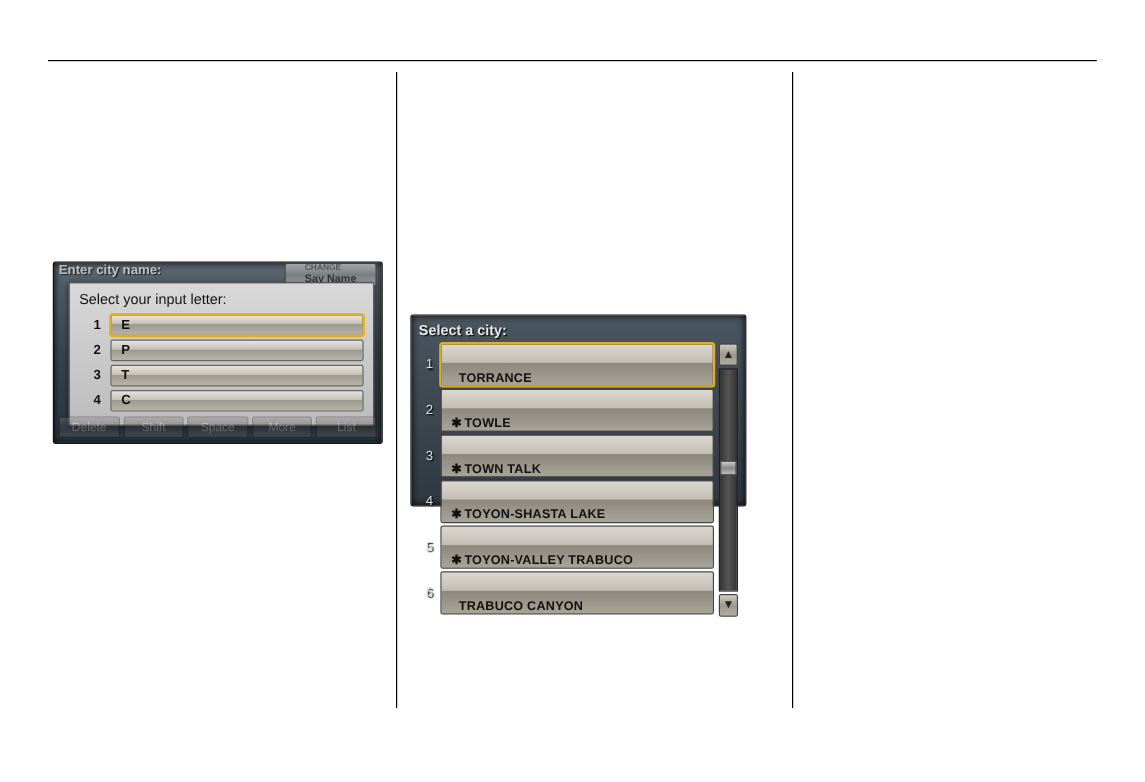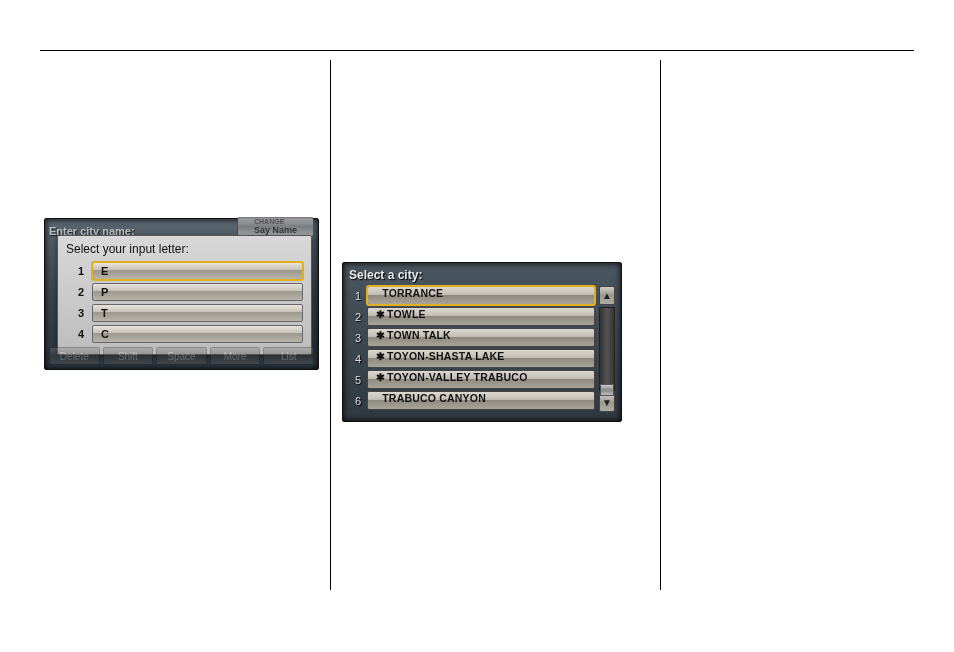--- a/index.html
+++ b/index.html
@@ -41,21 +41,21 @@
       left: 44px;
       width: 275px;
       height: 152px;
       background: linear-gradient(180deg,#5a6670 0%, #3a4650 50%, #2a3640 100%);
       border: 1px solid #111;
       border-radius: 2px;
       box-shadow: inset 0 0 6px #000;
     }
     .hdr-bar {
       display: flex;
-      align-items: flex-end;
+      align-items: flex-start;
       justify-content: space-between;
       height: 18px;
       padding: 0 4px;
       color: #e8e8e8;
       font-size: 11px;
       font-weight: bold;
       text-shadow: 1px 1px 1px #000;
       opacity: .7;
       gap: 40px;
     }
@@ -173,30 +173,30 @@
     }
     .city-num {
       width: 12px;
       text-align: right;
       color: #ddd;
       font-size: 11px;
       text-shadow: 1px 1px 1px #000;
     }
     .city-btn {
       flex: 1;
-      height: 19px;
+      height: 36px;
       background: linear-gradient(180deg,#dcd8d0 0%,#c2beb4 44%,#8c887e 46%,#a8a498 100%);
       border: 1px solid #444;
       border-radius: 2px;
       padding: 0 8px;
       font-size: 10.5px;
       font-weight: bold;
       color: #111;
       display: flex;
-      align-items: flex-start;
+      align-items: flex-end;
       letter-spacing: .2px;
     }
     .city-btn.selected {
       outline: 2px solid #e0b020;
       outline-offset: -1px;
     }
     .star { margin-right: 2px; }
     .scrollbar {
       width: 16px;
       display: flex;

